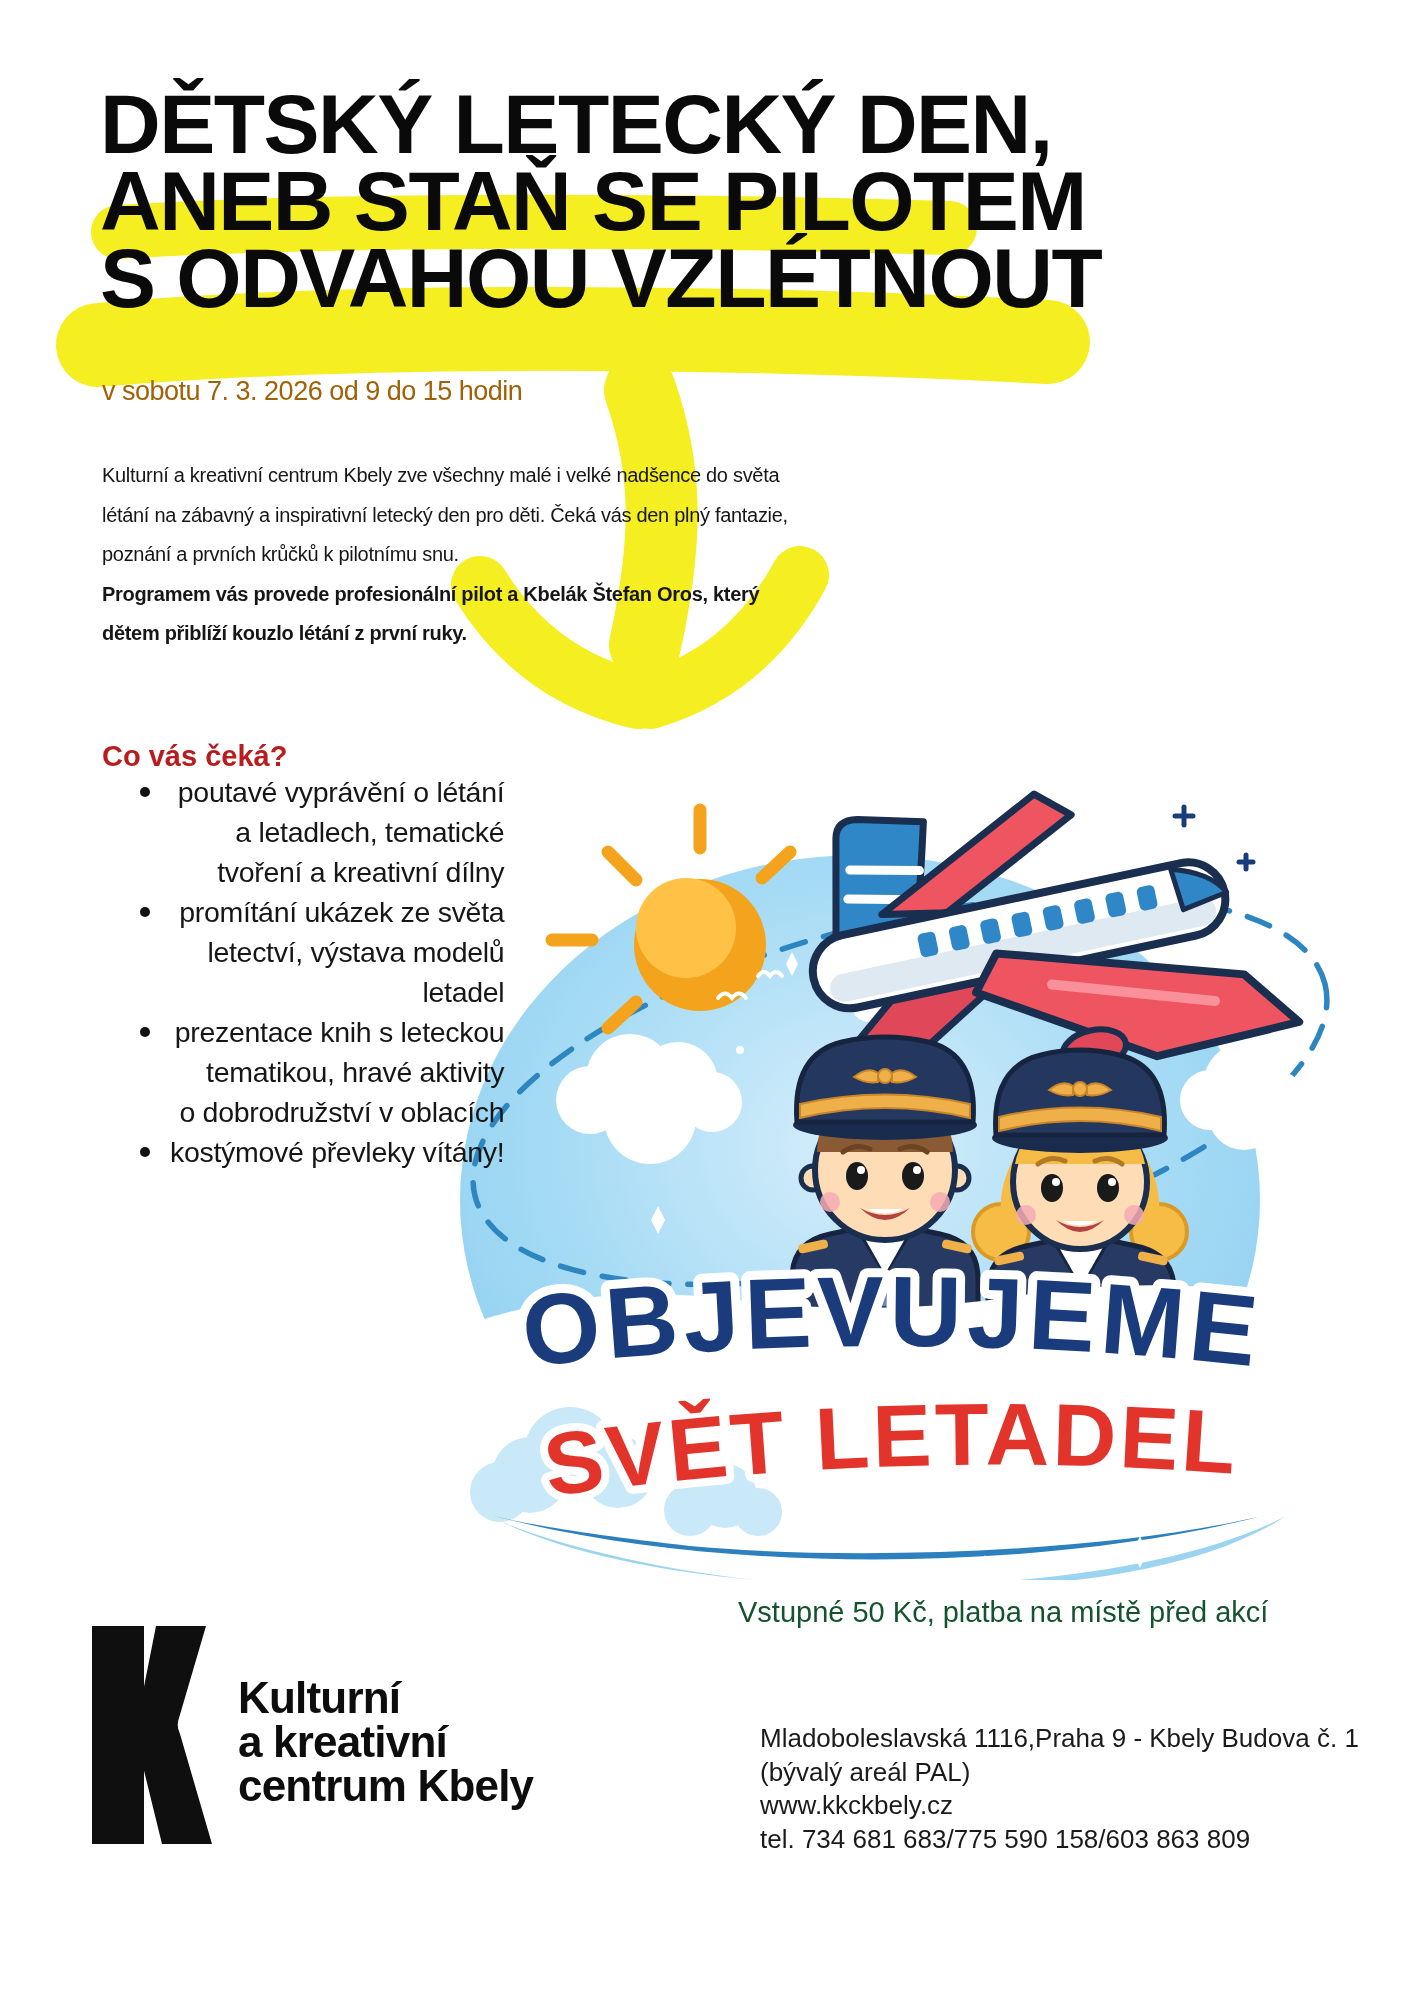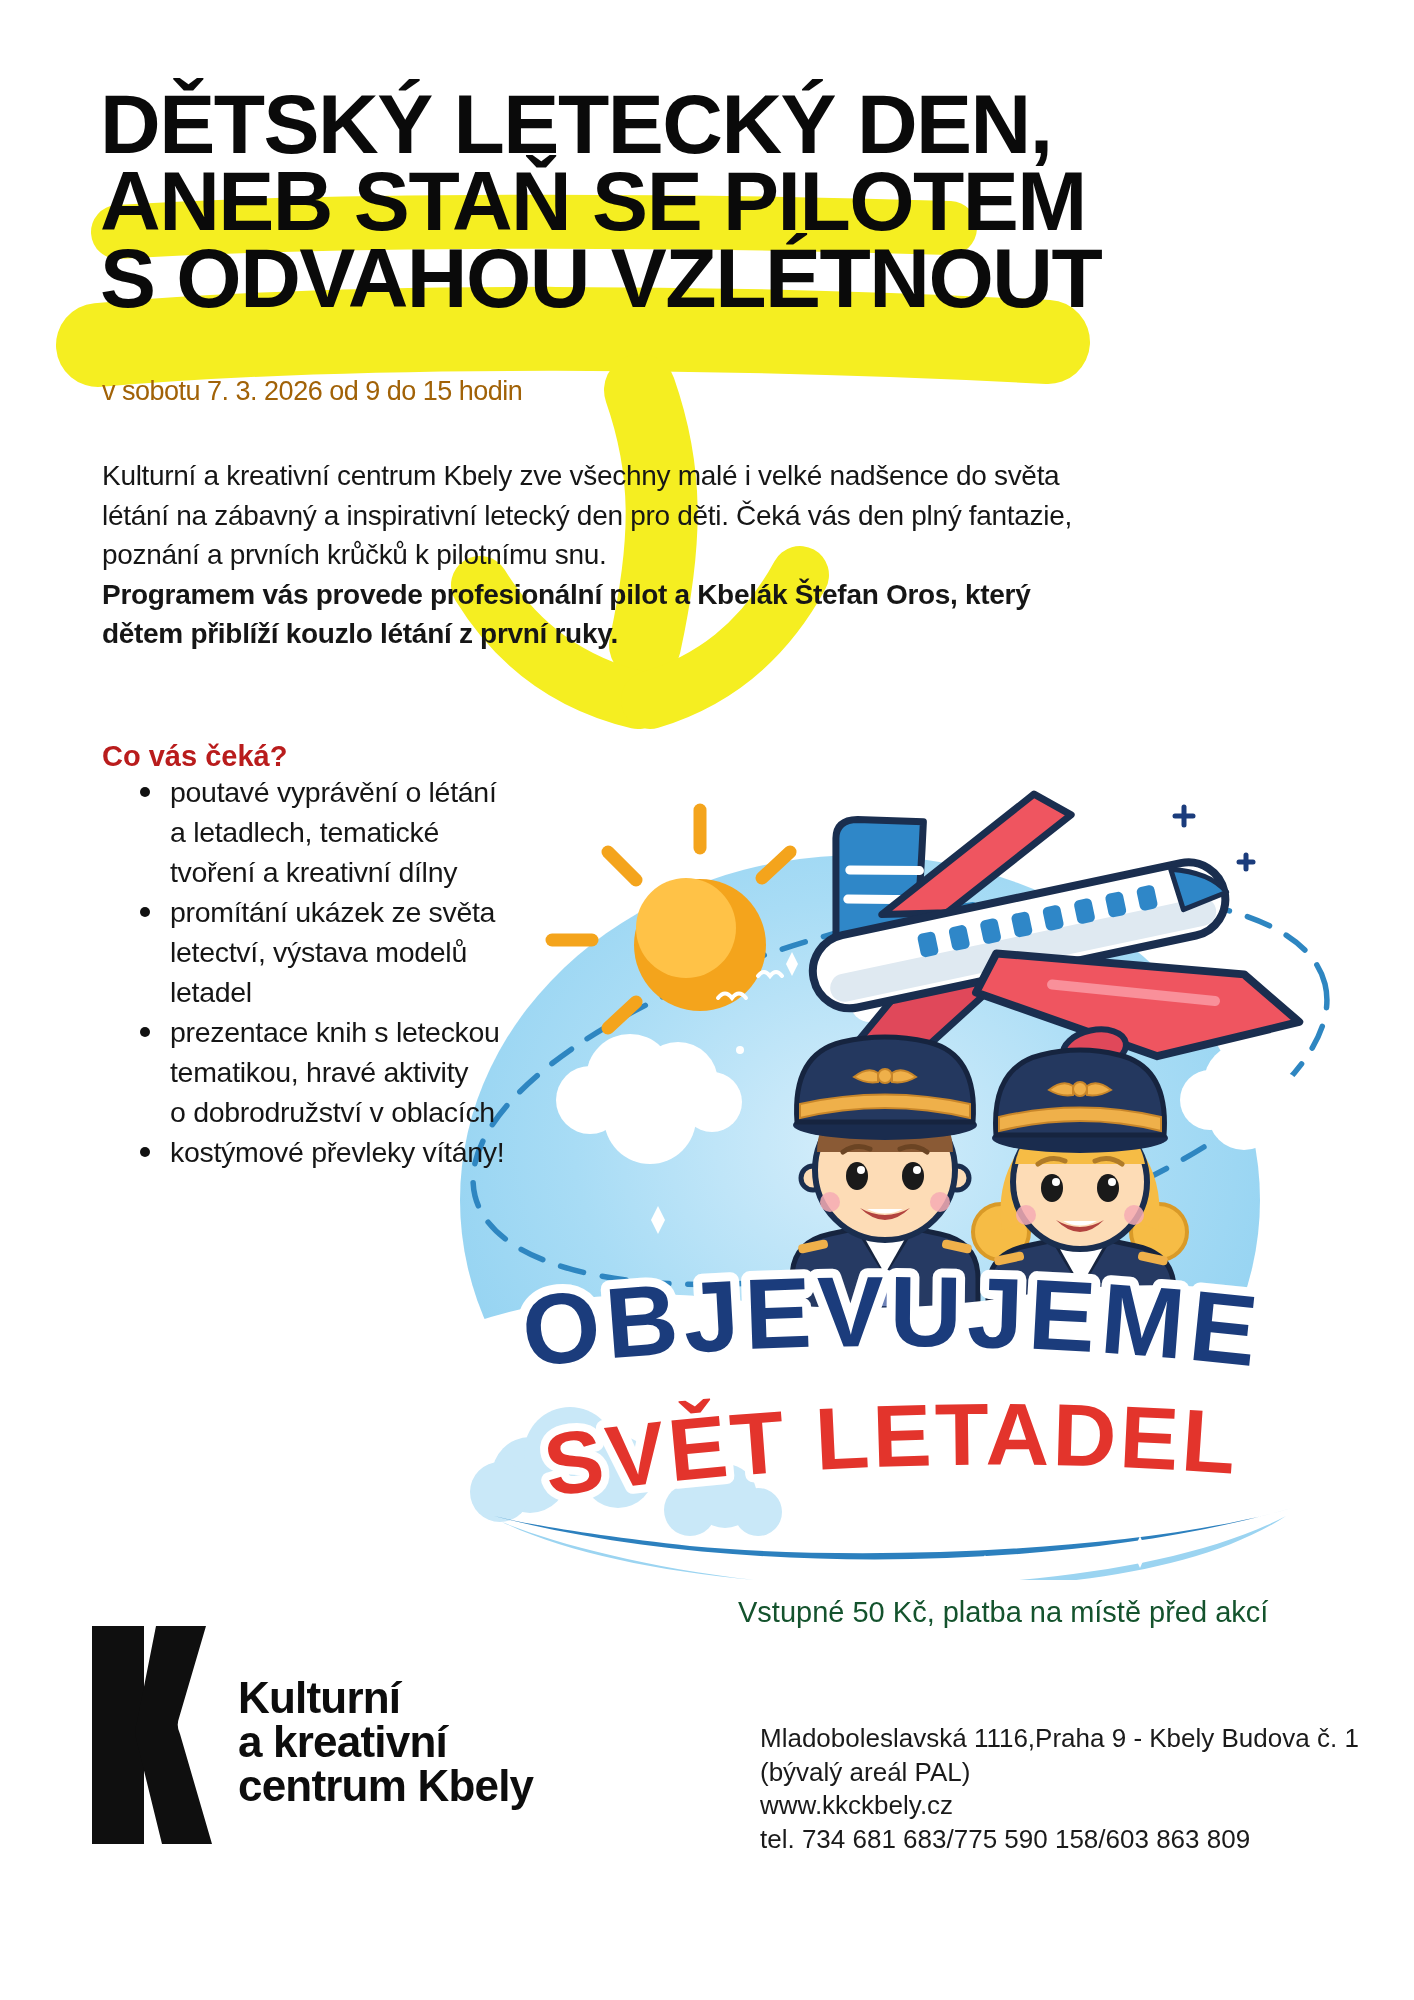--- a/index.html
+++ b/index.html
@@ -6,30 +6,30 @@
   .poster{position:relative;width:1414px;height:2000px;background:#ffffff;overflow:hidden;
           font-family:"Liberation Sans",sans-serif;color:#141414;margin:0 auto;}
   .abs{position:absolute;}
   
   .z1{z-index:1}.z2{z-index:2}
 
   .title{left:100px;top:86px;z-index:3;font-weight:700;font-size:84px;line-height:77px;
          letter-spacing:-1.5px;color:#0a0a0a;white-space:nowrap;}
   .date{left:102px;top:376px;z-index:3;font-weight:400;font-size:27px;letter-spacing:-0.5px;
         color:#a16207;white-space:nowrap;}
-  .para{left:102px;top:456px;z-index:3;font-size:28px;line-height:39.5px;letter-spacing:-0.3px;
+  .para{left:102px;top:456px;z-index:3;font-size:20px;line-height:39.5px;letter-spacing:-0.3px;
         white-space:nowrap;color:#161616;}
   .para .bold{font-weight:700;}
   .list-head{left:102px;top:740px;z-index:3;font-size:29px;font-weight:700;color:#b91c1c;white-space:nowrap;}
   ul.bullets{left:130px;top:772px;z-index:3;margin:0;padding:0;list-style:none;font-size:28.5px;
              line-height:40px;letter-spacing:-0.3px;color:#161616;}
   ul.bullets li{position:relative;padding-left:40px;margin:0;}
   ul.bullets li::before{content:"";position:absolute;left:10px;top:15px;width:10px;height:10px;
              border-radius:50%;background:#111;}
-  ul.bullets span{display:block;white-space:nowrap;}
+  ul.bullets span{display:block;white-space:nowrap;text-align:right;}
   .price{left:738px;top:1596px;z-index:3;font-size:29px;color:#14532d;white-space:nowrap;}
   .org{left:238px;top:1676px;z-index:3;font-size:44px;font-weight:700;line-height:44px;
        letter-spacing:-0.8px;color:#0d0d0d;white-space:nowrap;}
   .contact{left:760px;top:1722px;z-index:3;font-size:26px;line-height:33.5px;color:#1a1a1a;white-space:nowrap;}
   svg{display:block;}
 </style>
 </head>
 <body>
 
 <div class="poster">

